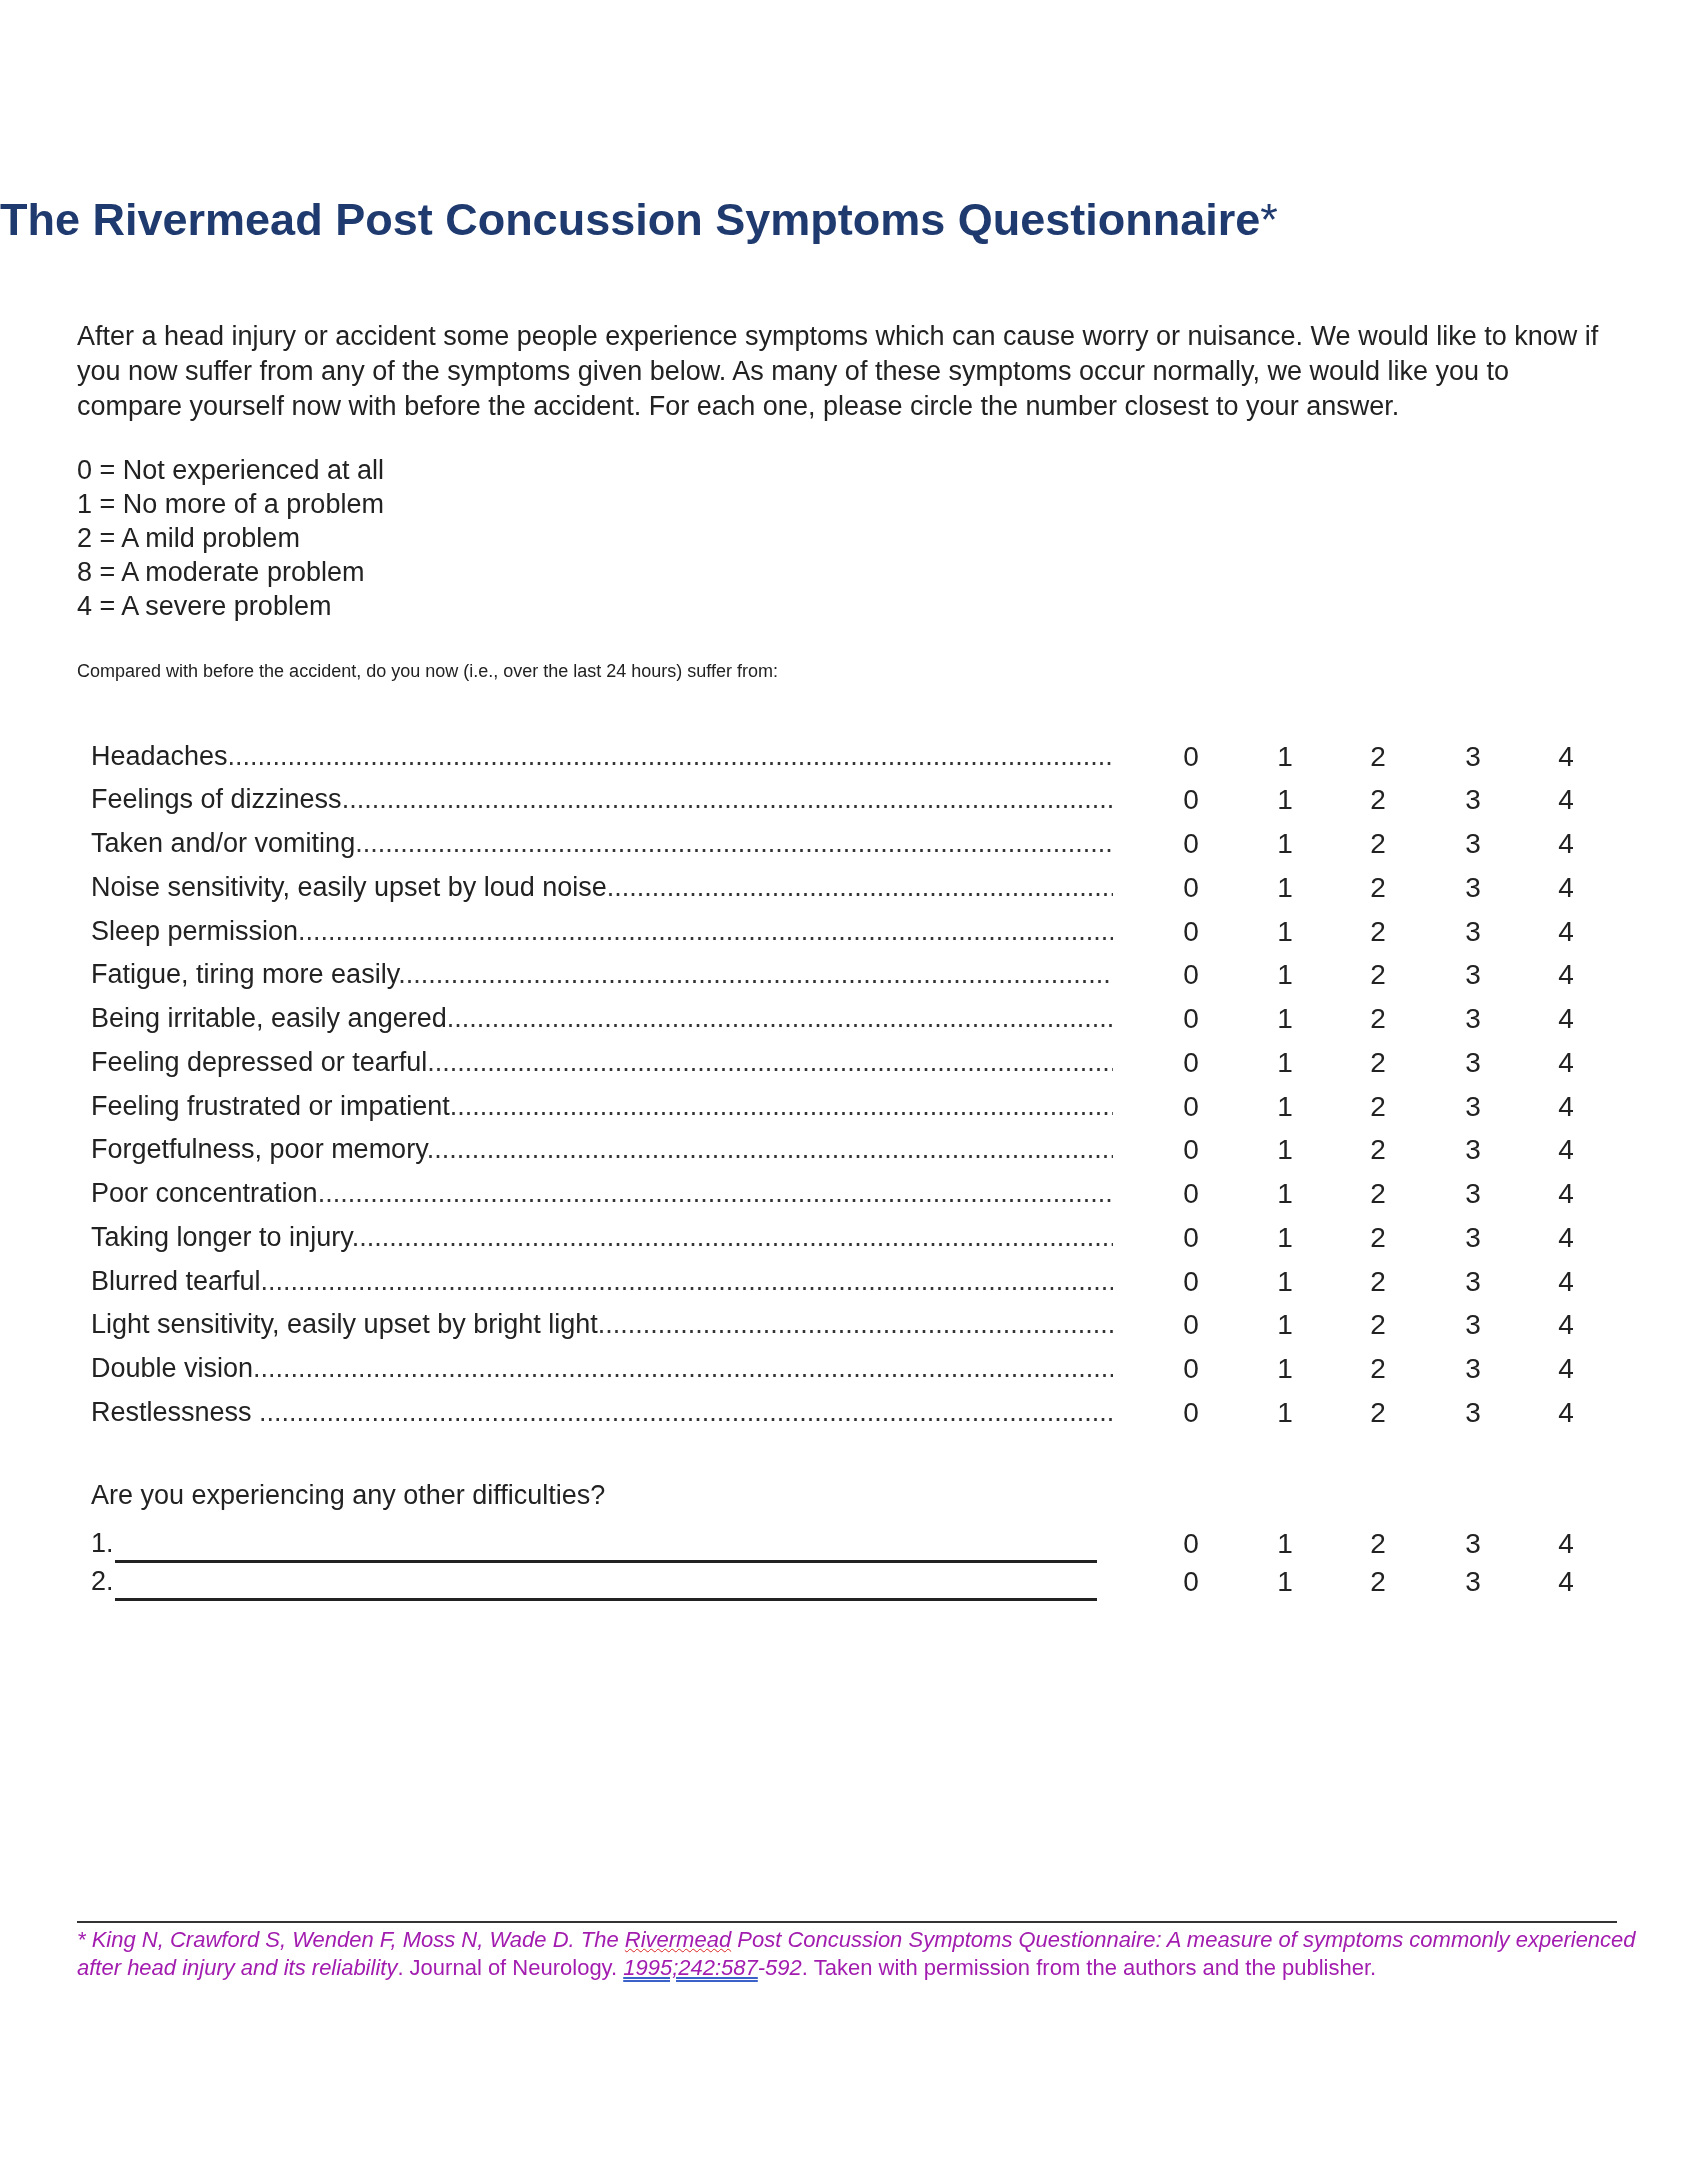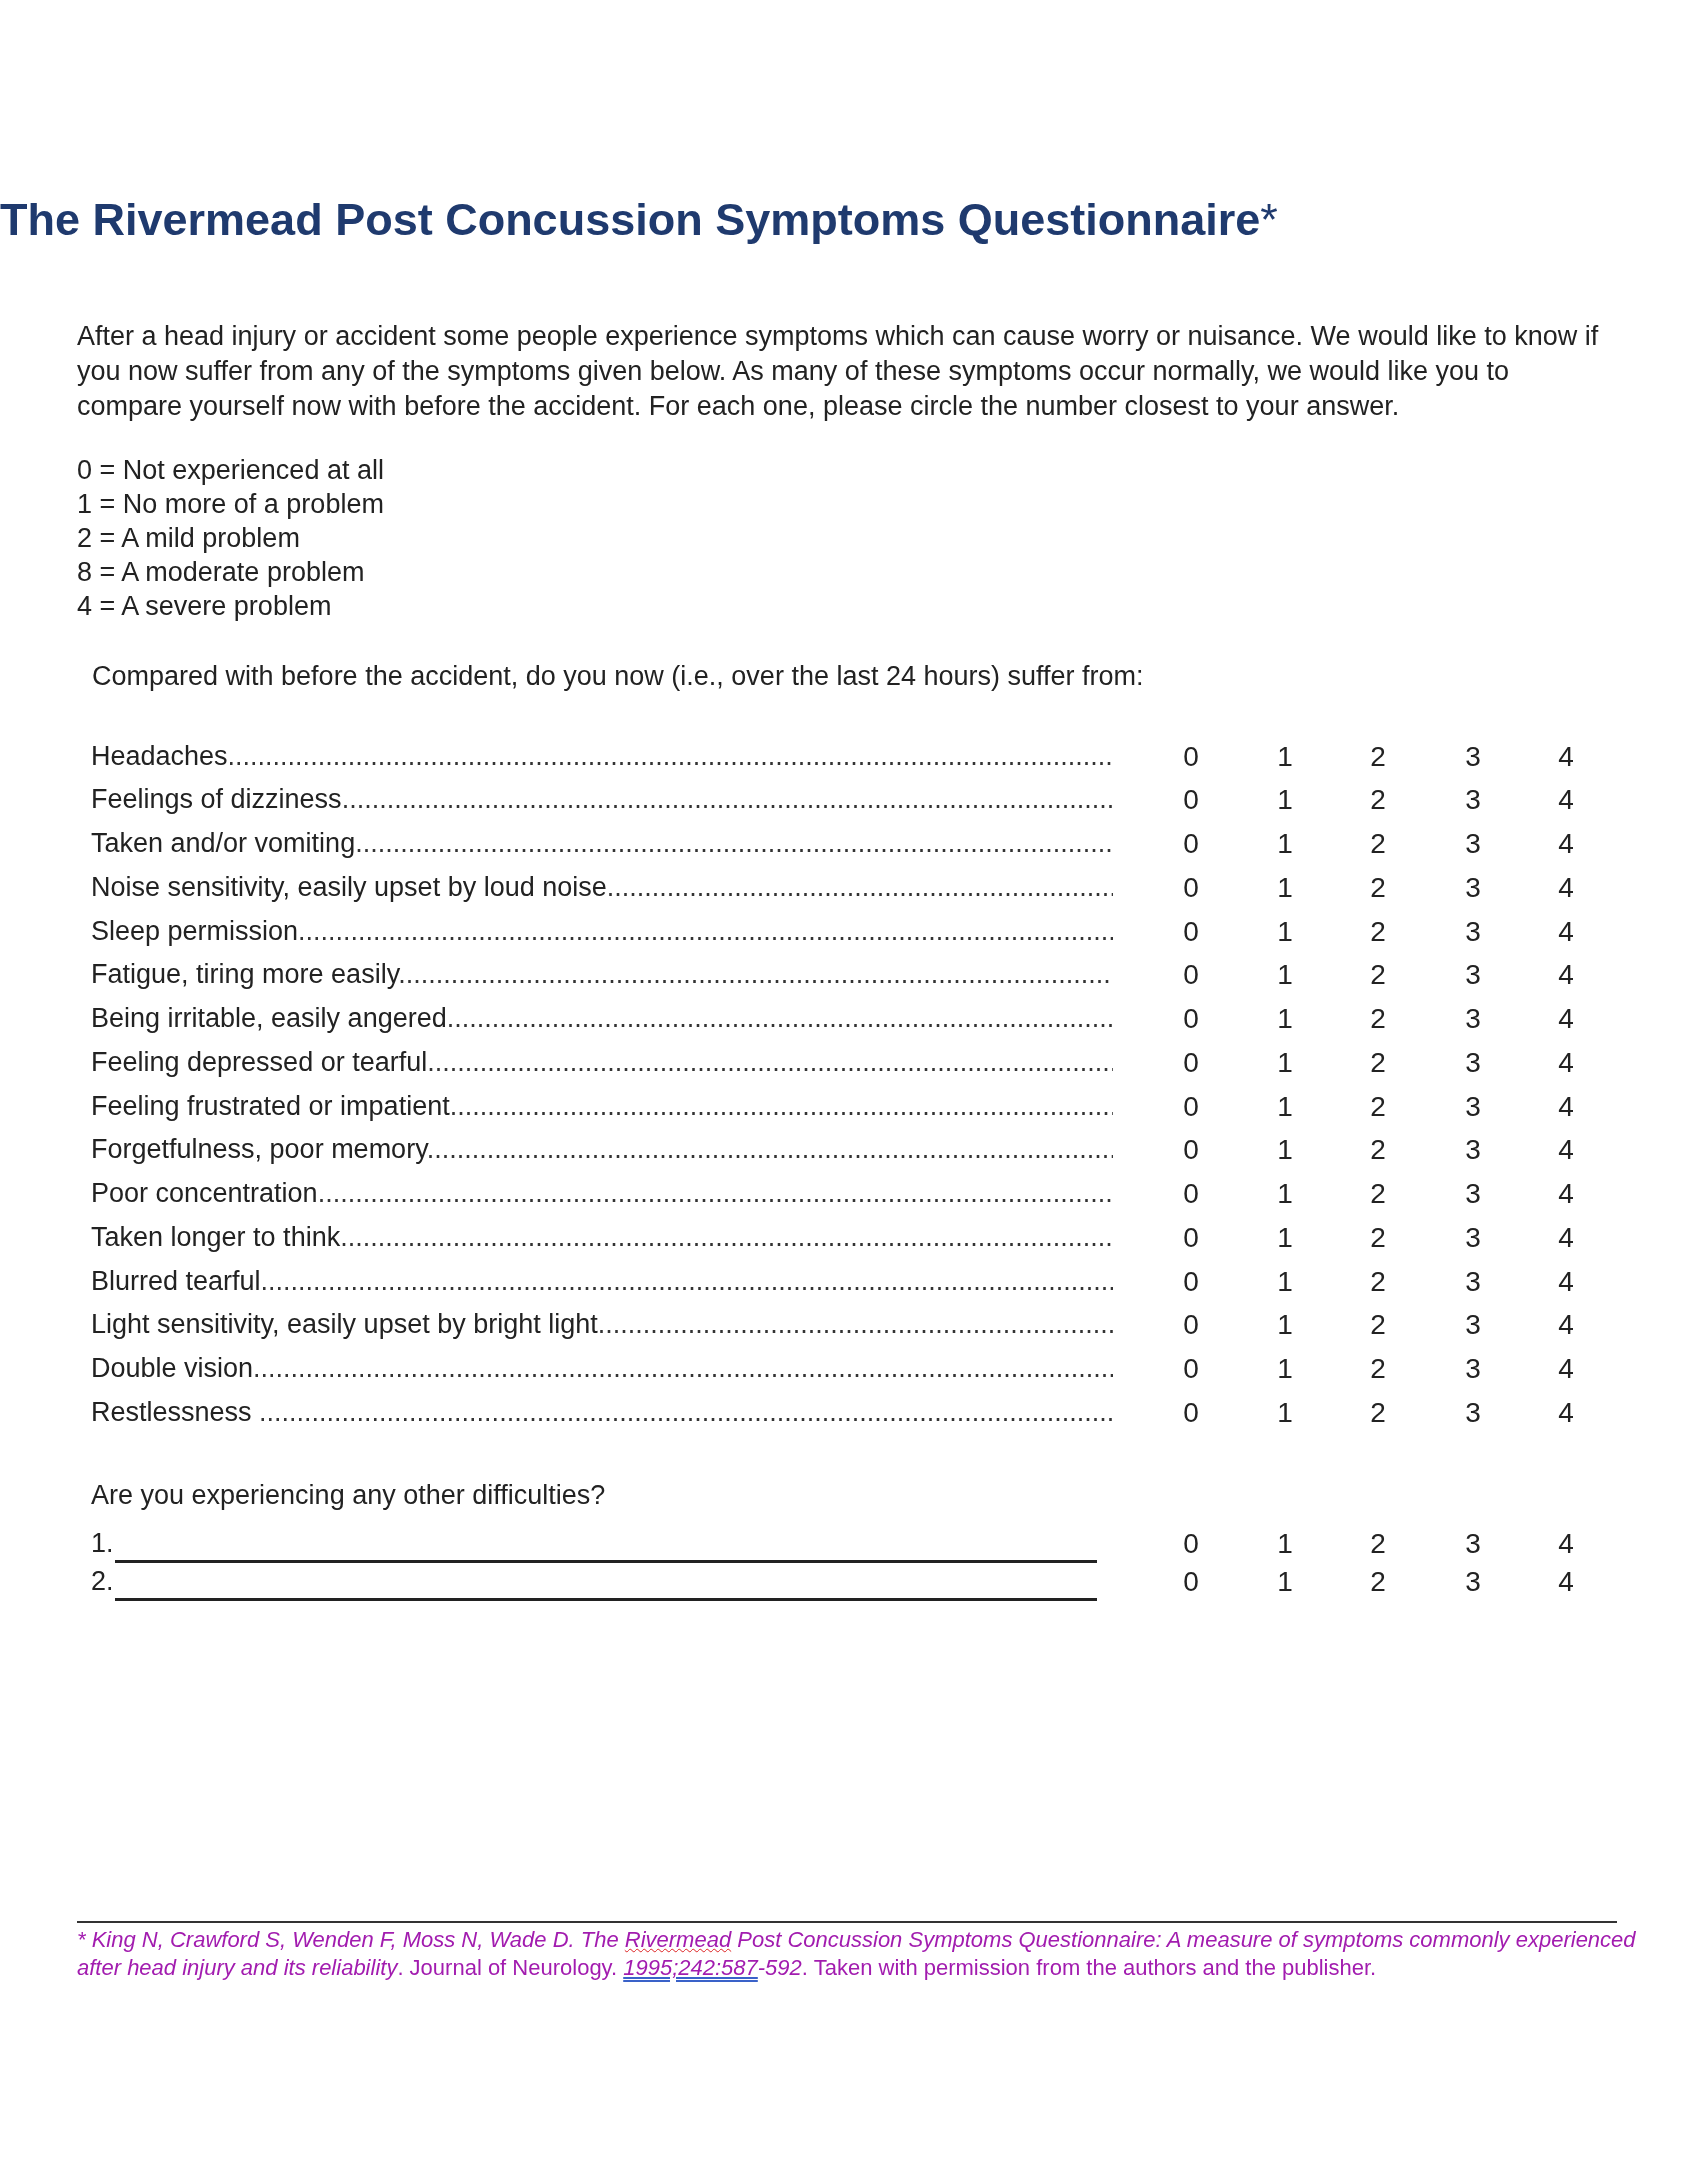--- a/index.html
+++ b/index.html
@@ -5,21 +5,21 @@
   html, body { margin: 0; padding: 0; background: #ffffff; }
   body { width: 1683px; height: 2178px; position: relative; overflow: hidden;
          font-family: "Liberation Sans", sans-serif; color: #222222; }
   .title { position: absolute; left: 0; width: 1683px; top: 194px; text-align: left;
            font-size: 45px; font-weight: bold; color: #1f3a6e; letter-spacing: 0px; }
   .title .star { font-weight: normal; color: #1f3a6e; }
   .intro { position: absolute; left: 77px; top: 319px; width: 1544px;
            font-size: 27px; line-height: 35px; color: #222; }
   .scale { position: absolute; left: 77px; top: 453px; font-size: 27px; line-height: 34px; }
   .scale div { white-space: nowrap; }
-  .prompt { position: absolute; left: 92px; top: 661px; font-size: 27px; }
+  .prompt { position: absolute; left: 77px; top: 661px; font-size: 18px; }
   .row { position: absolute; left: 91px; height: 40px; width: 1505px; }
   .row .label { position: absolute; left: 0; top: 0; width: 1022px; font-size: 27px;
                 white-space: nowrap; overflow: hidden; }
   .row .label .dots { letter-spacing: 0px; color: #333; }
   .num { position: absolute; top: 0; font-size: 28px; width: 30px; text-align: center; }
   .other-title { position: absolute; left: 91px; top: 1480px; font-size: 27px; }
   .other-line { position: absolute; left: 91px; height: 40px; width: 1505px; }
   .other-line .idx { position: absolute; left: 0; top: 0; font-size: 27px; }
   .other-line .blank { position: absolute; left: 24px; top: 32px; width: 982px; height: 0;
                        border-bottom: 3px solid #222; }
@@ -133,21 +133,21 @@
     </div>
     <div class="row" style="top: 1178px;">
       <div class="label"><span>Poor concentration</span><span class="dots">........................................................................................................................................................................................................</span></div>
       <div class="num" style="left: 1085px;">0</div>
       <div class="num" style="left: 1179px;">1</div>
       <div class="num" style="left: 1272px;">2</div>
       <div class="num" style="left: 1367px;">3</div>
       <div class="num" style="left: 1460px;">4</div>
     </div>
     <div class="row" style="top: 1222px;">
-      <div class="label"><span>Taken longer to think</span><span class="dots">........................................................................................................................................................................................................</span></div>
+      <div class="label"><span>Taking longer to injury</span><span class="dots">........................................................................................................................................................................................................</span></div>
       <div class="num" style="left: 1085px;">0</div>
       <div class="num" style="left: 1179px;">1</div>
       <div class="num" style="left: 1272px;">2</div>
       <div class="num" style="left: 1367px;">3</div>
       <div class="num" style="left: 1460px;">4</div>
     </div>
     <div class="row" style="top: 1266px;">
       <div class="label"><span>Blurred tearful</span><span class="dots">........................................................................................................................................................................................................</span></div>
       <div class="num" style="left: 1085px;">0</div>
       <div class="num" style="left: 1179px;">1</div>

